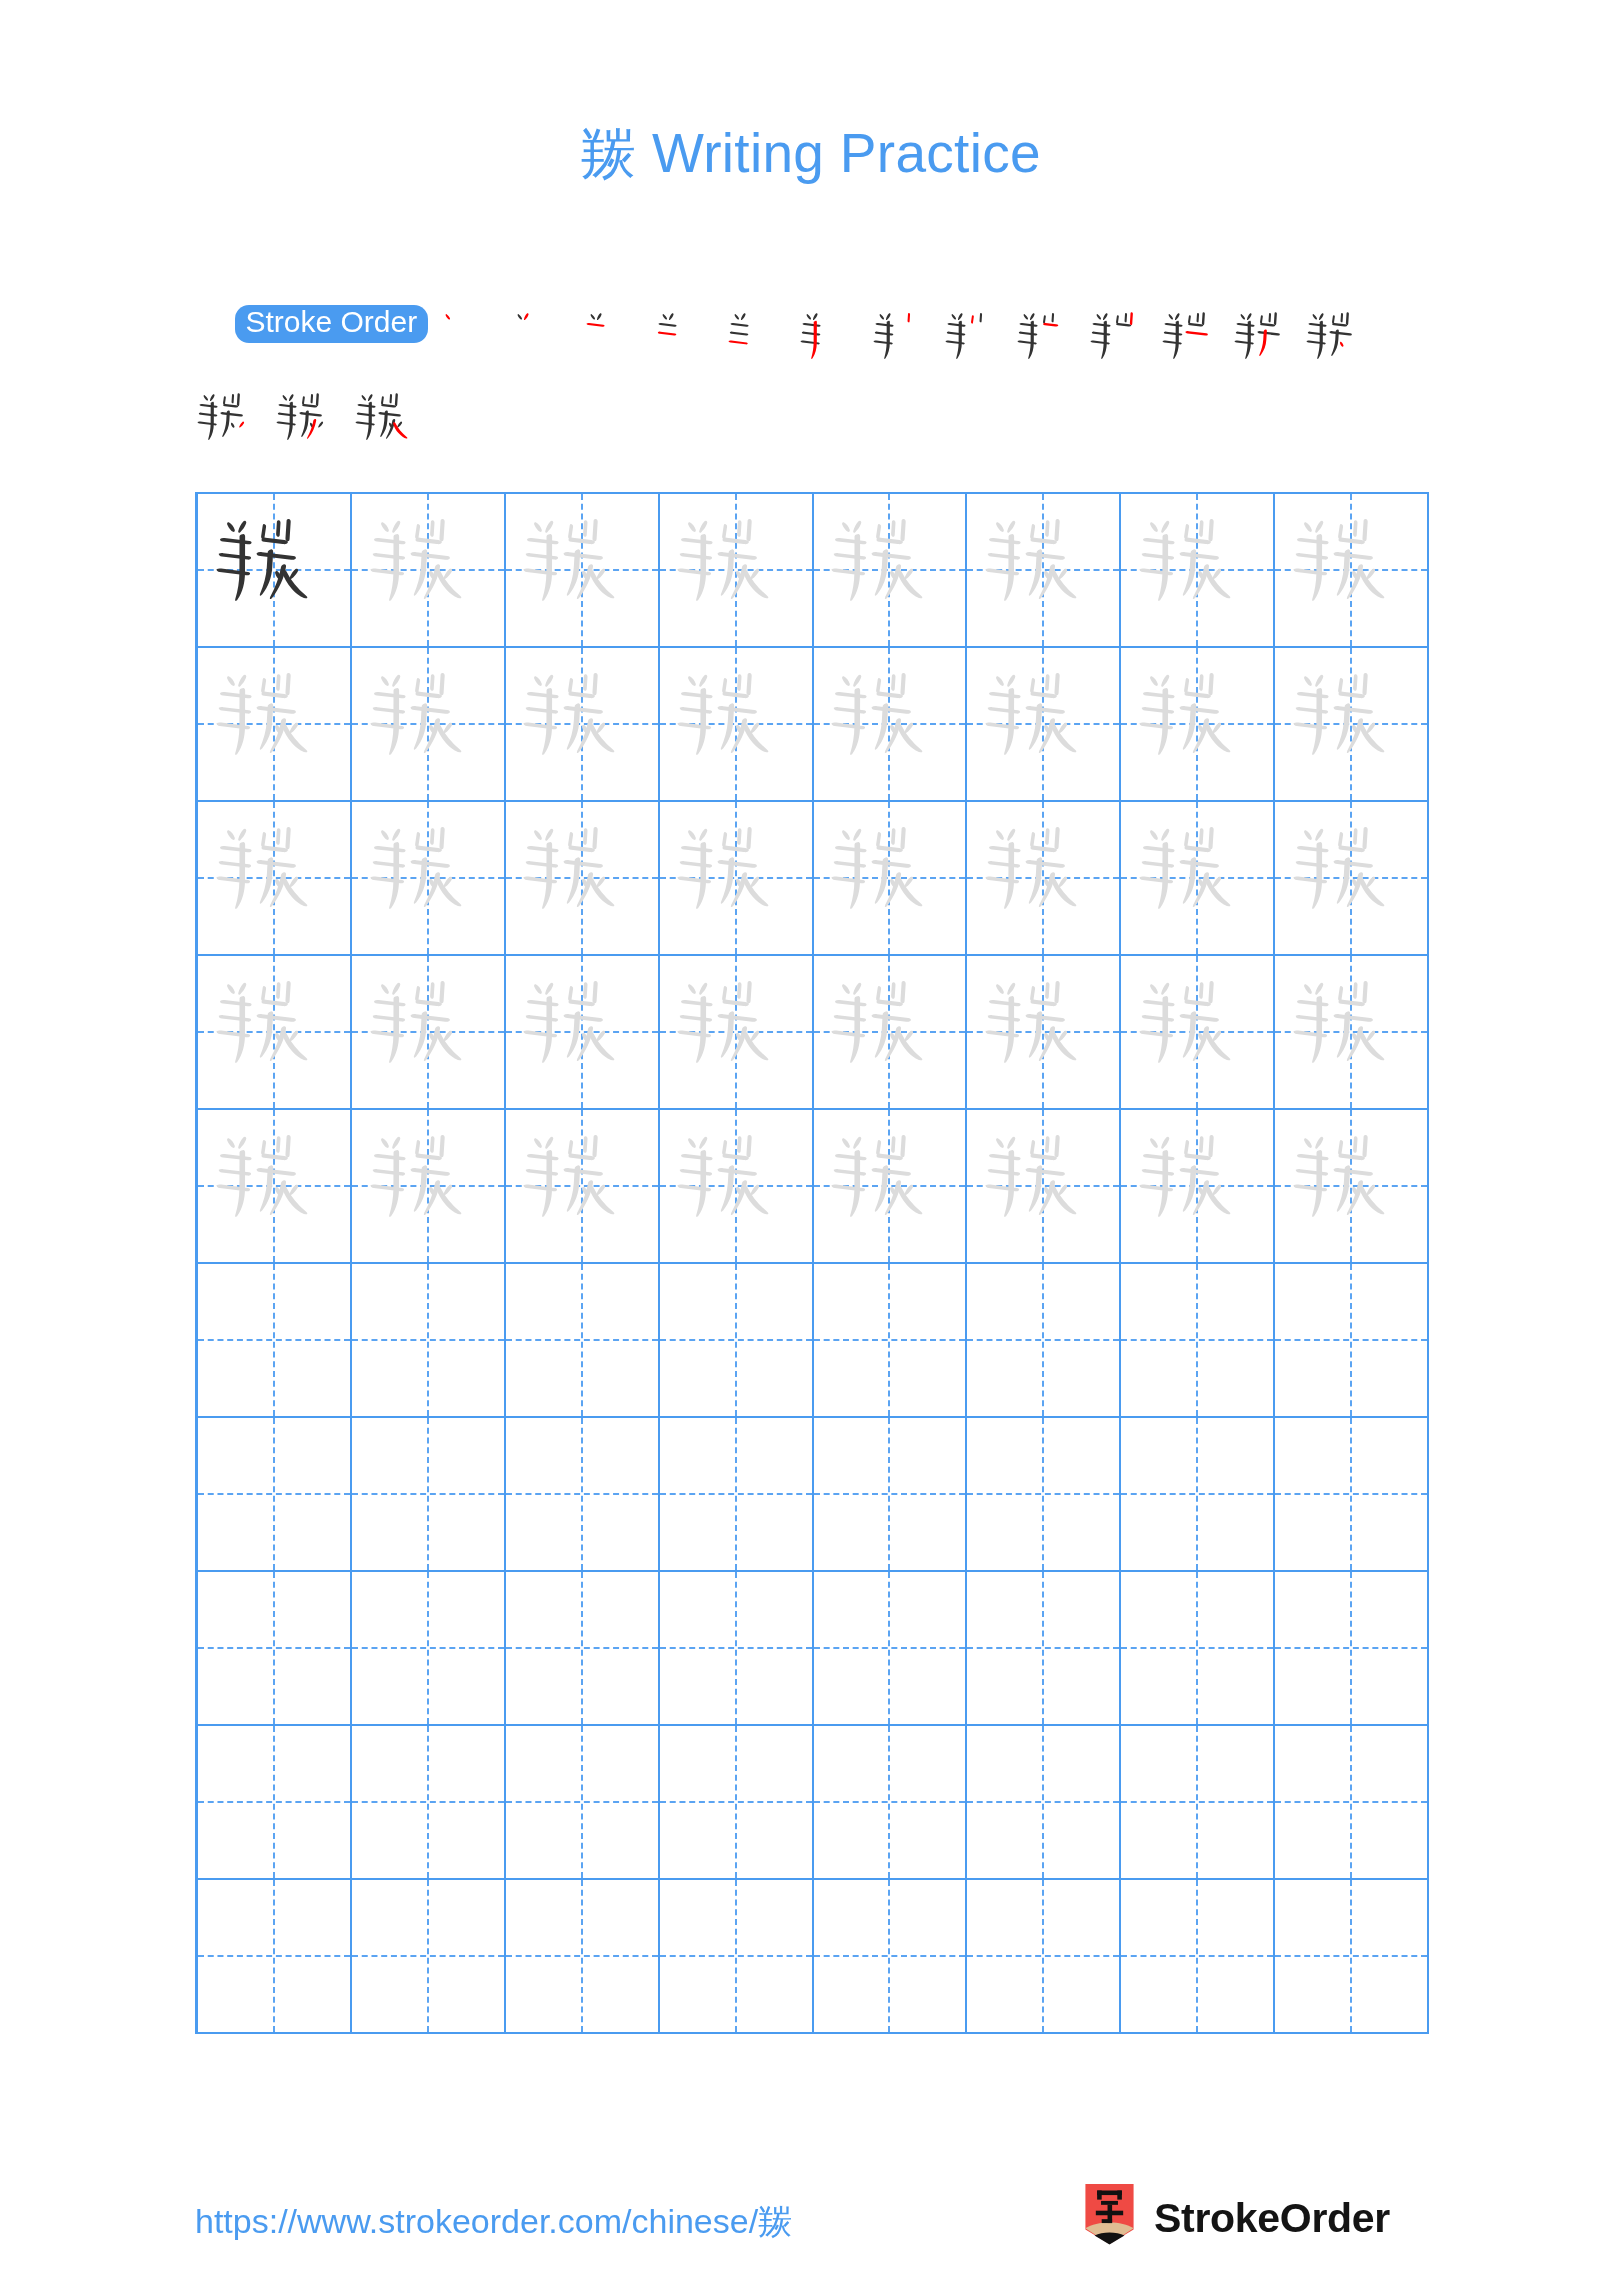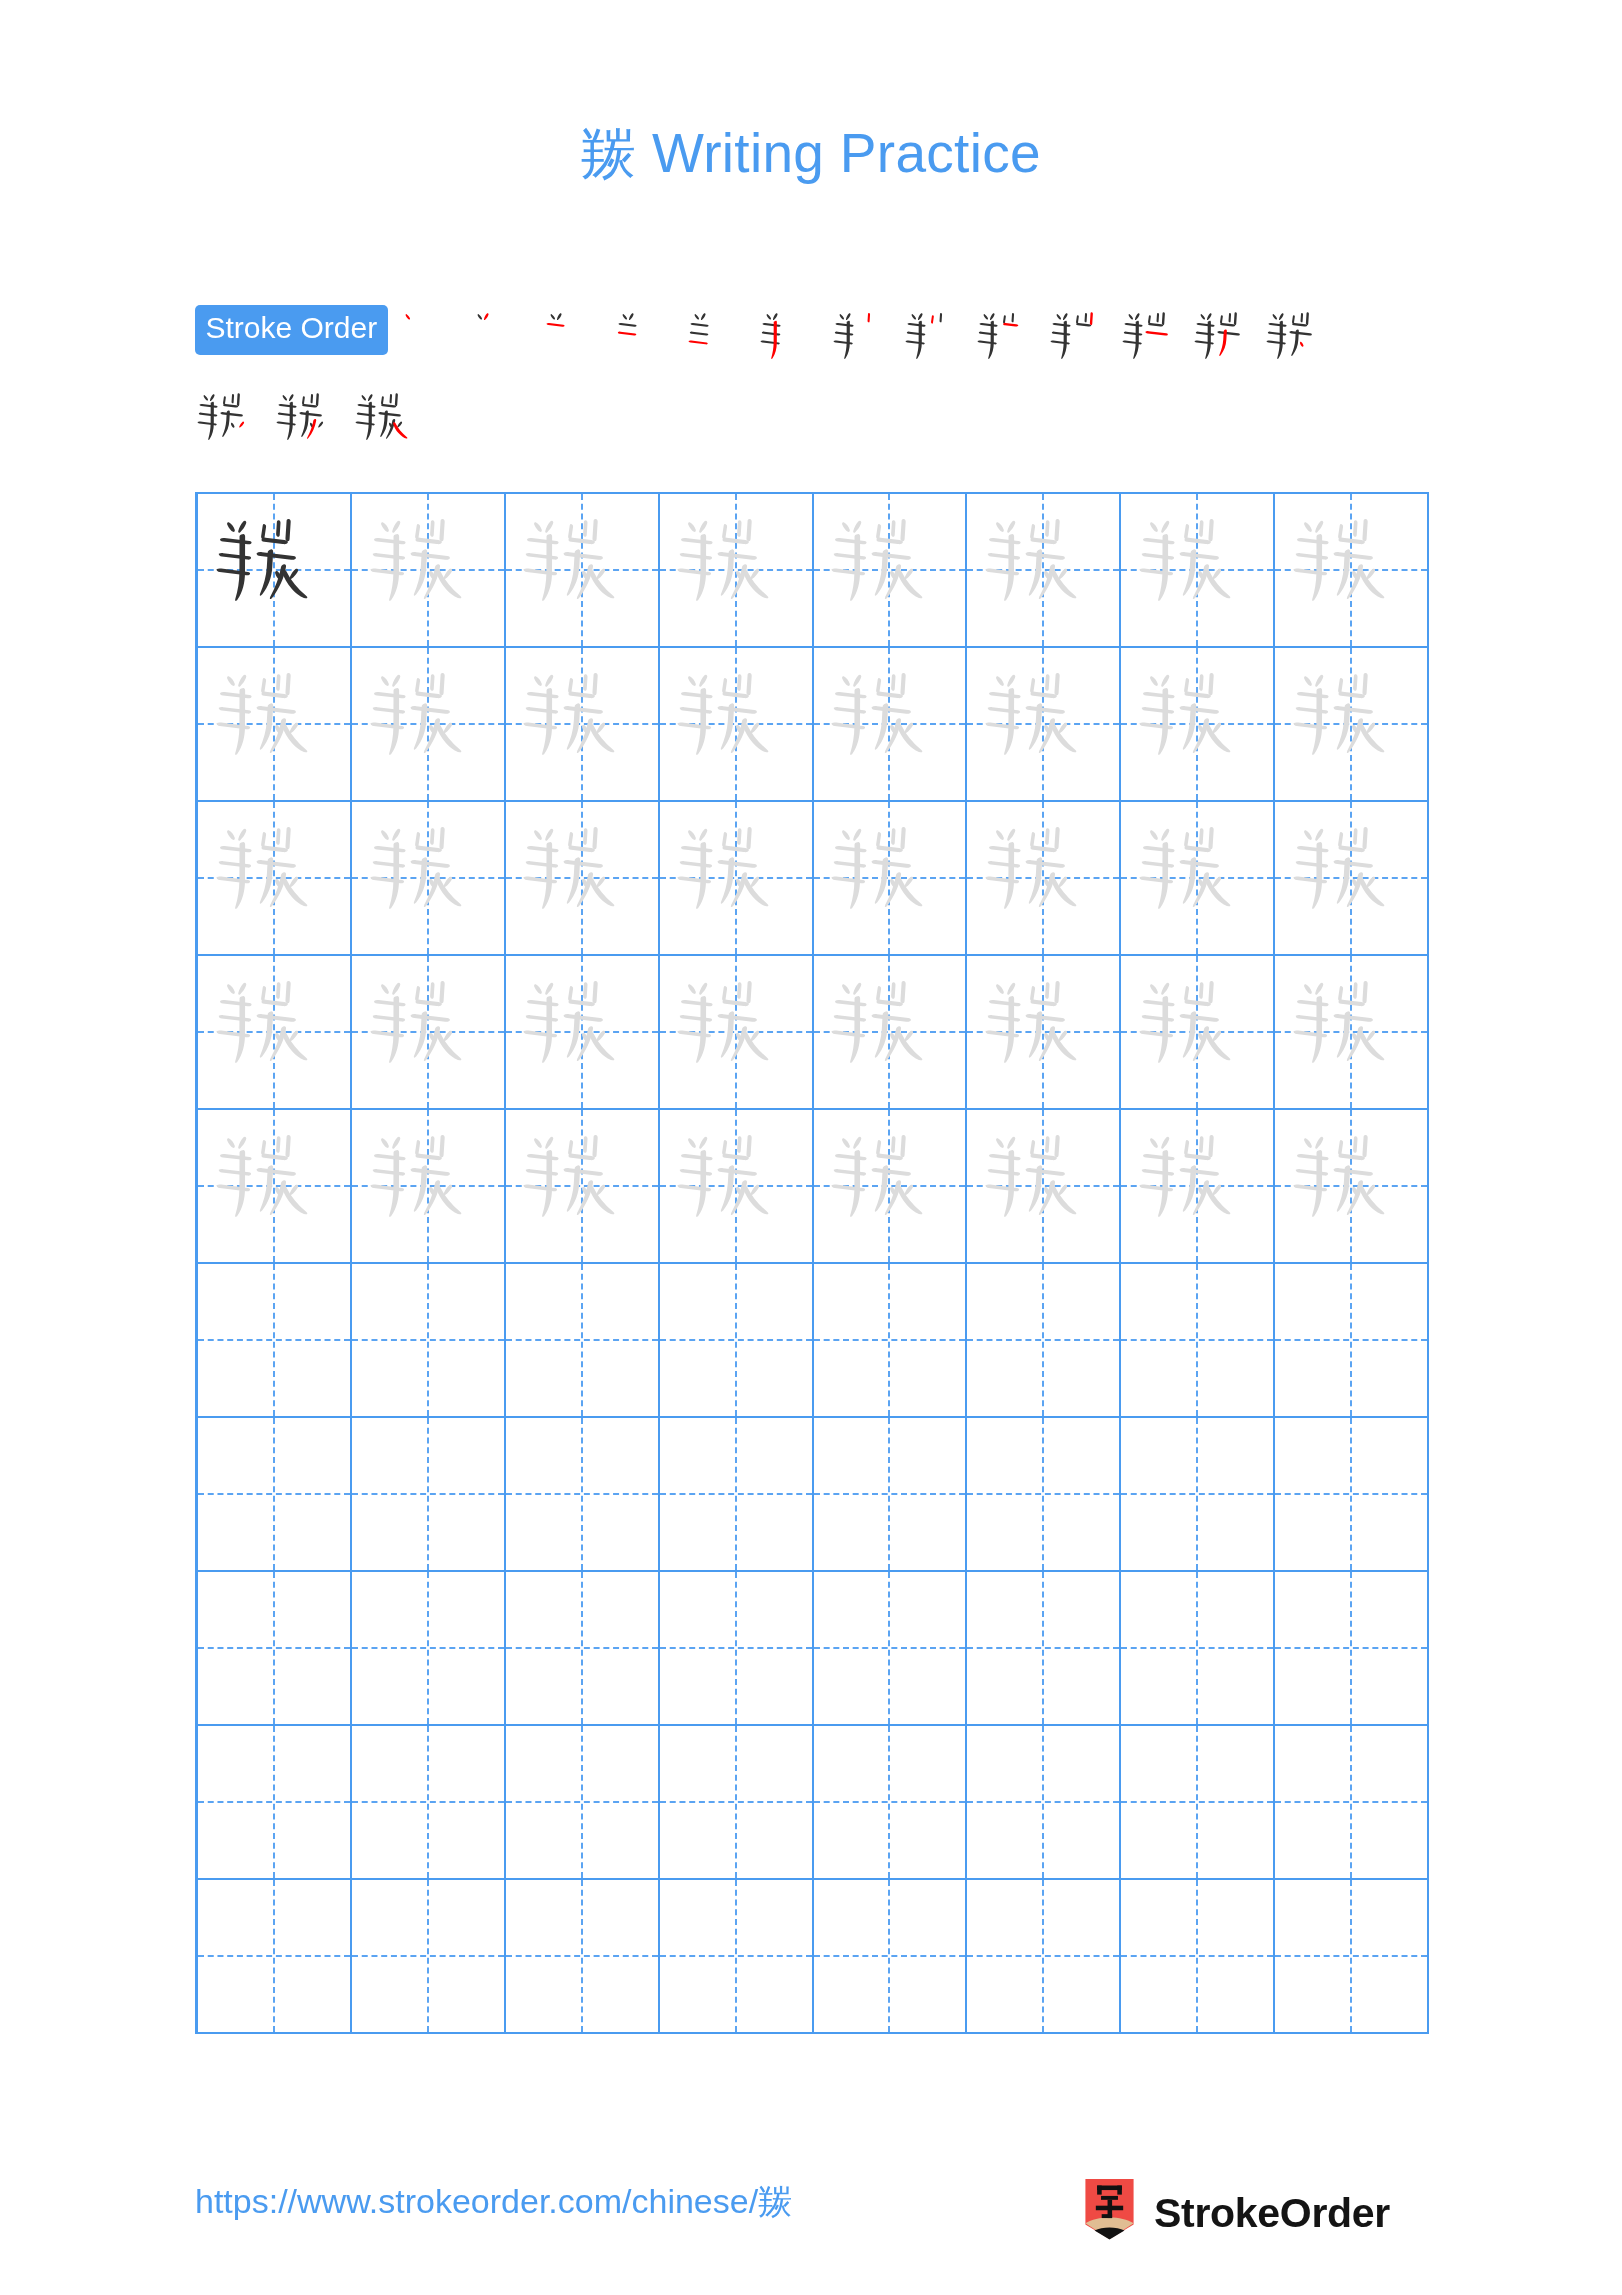--- a/index.html
+++ b/index.html
@@ -41,29 +41,30 @@
     align-items: flex-start;
     flex-wrap: nowrap;
     height: 77px;
   }
   .so-badge {
     display: inline-flex;
     align-items: center;
     justify-content: center;
     background: #4a9bf0;
     color: #ffffff;
-    border-radius: 5px;
+    border-radius: 14px;
     font-size: 30px;
     font-weight: 400;
     padding: 2.6px 10.5px 5.9px 10.5px;
-    height: 50px;
+    height: 38px;
     box-sizing: border-box;
     margin-right: 9.2px;
     white-space: nowrap;
     flex: 0 0 auto;
+    margin-left: 40px;
   }
   .stroke-step {
     position: relative;
     width: 71px;
     height: 73px;
     flex: 0 0 auto;
     margin-right: 1.3px;
   }
   .stroke-step svg {
     display: block;
@@ -145,21 +146,21 @@
   .cell-char.light svg .gl { fill: #dcdcdc; }
 
   
   .footer {
     position: absolute;
     left: 195px;
     top: 2179px;
     width: 1234px;
     height: 79px;
     display: flex;
-    align-items: flex-start;
+    align-items: center;
     justify-content: space-between;
   }
   .footer-url {
     font-size: 34px;
     color: #4a9bf0;
     line-height: 1;
     padding-top: 5.2px;
     white-space: nowrap;
   }
   .footer-brand {

